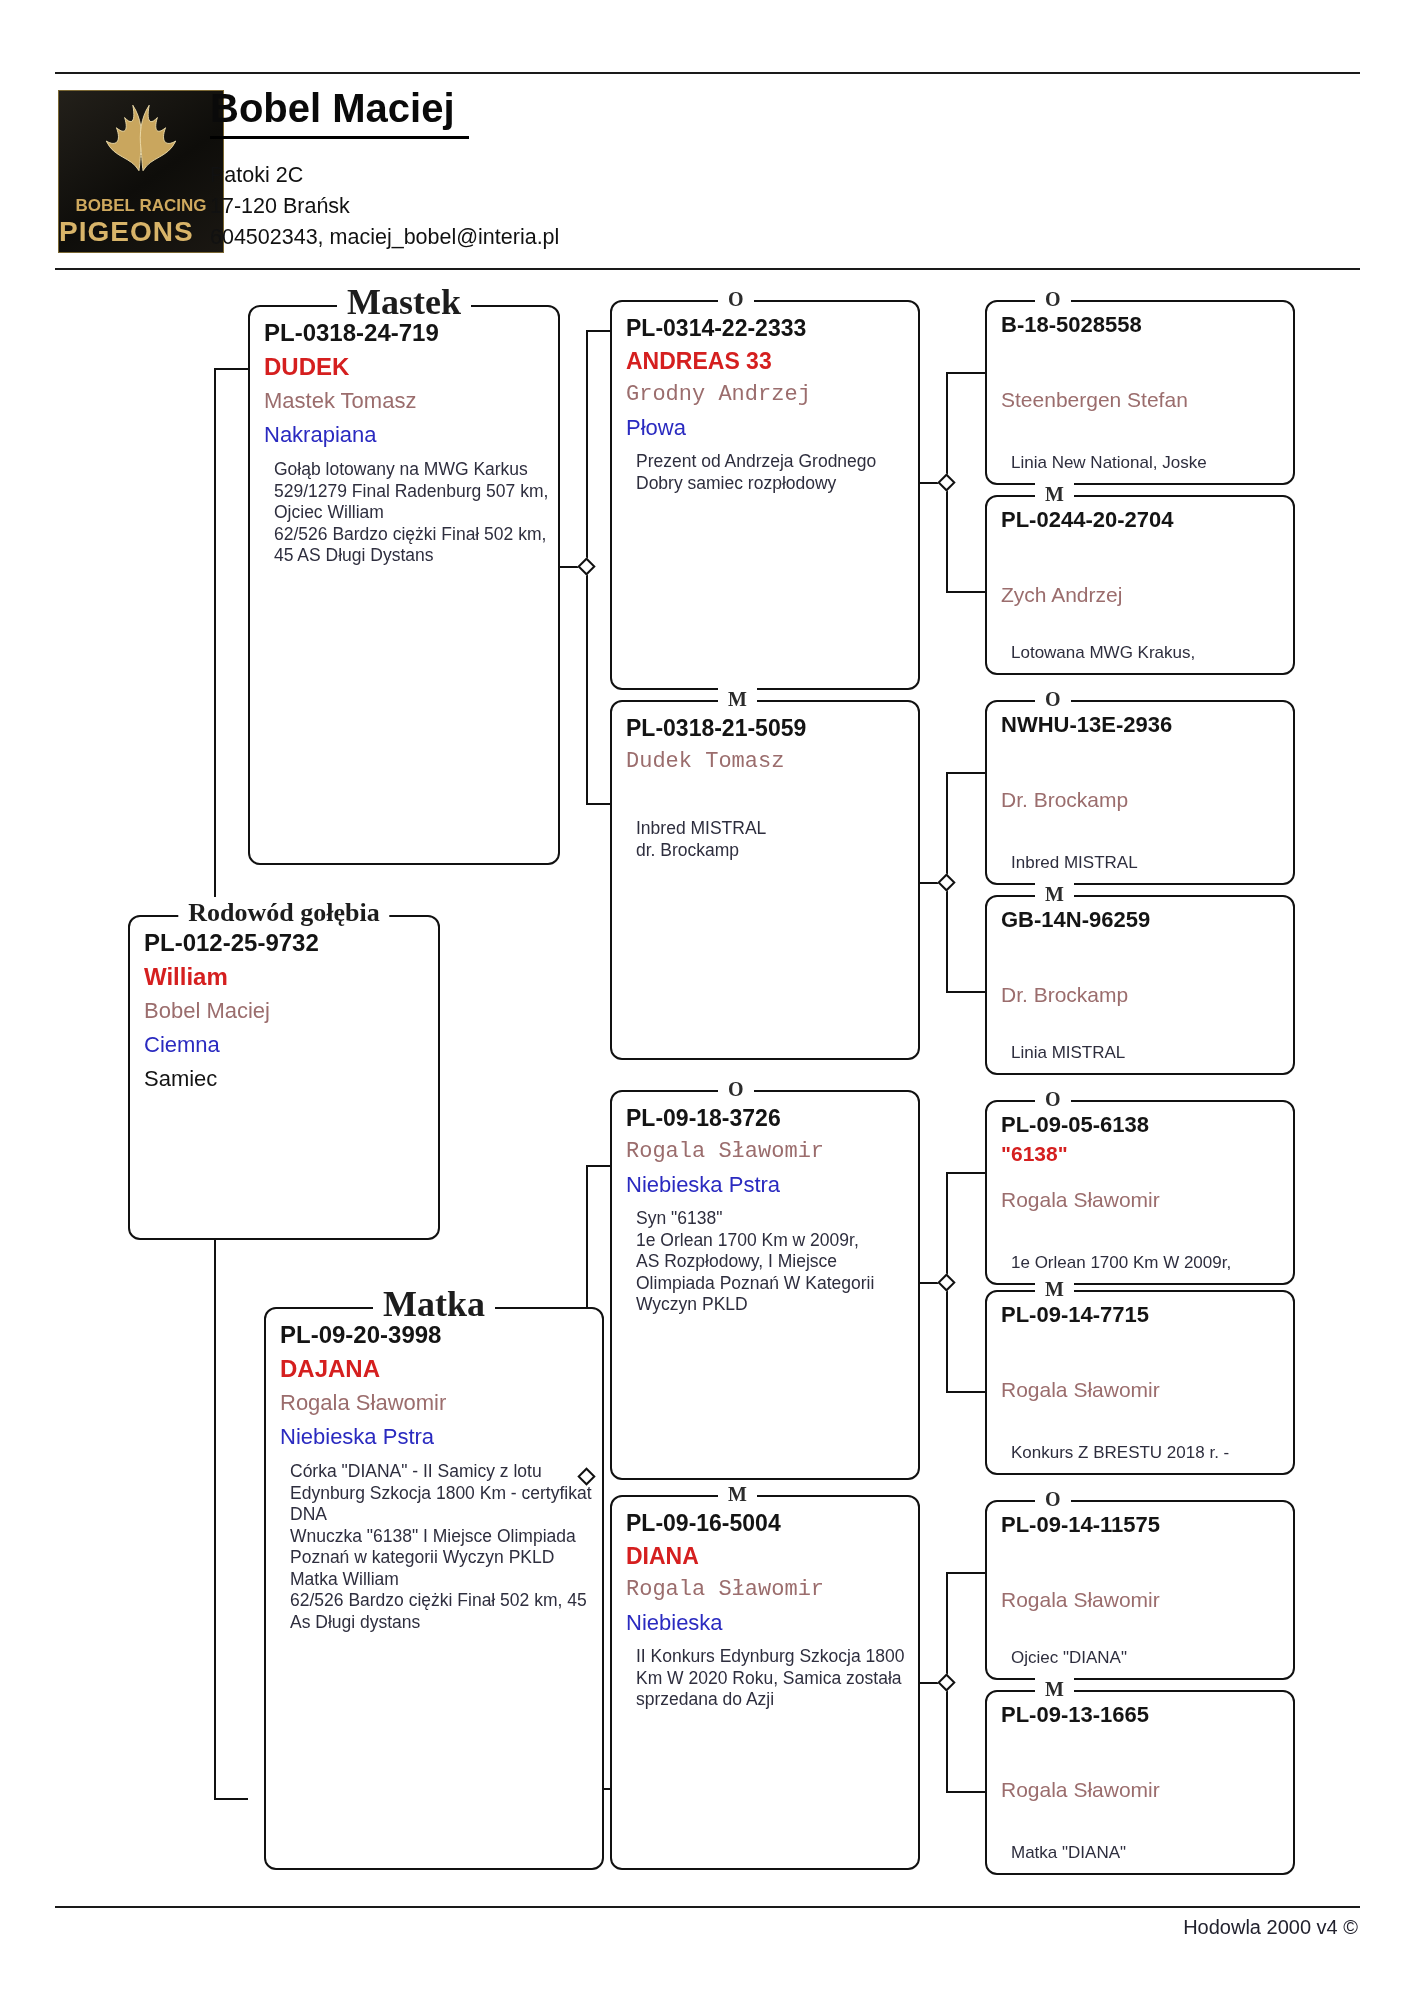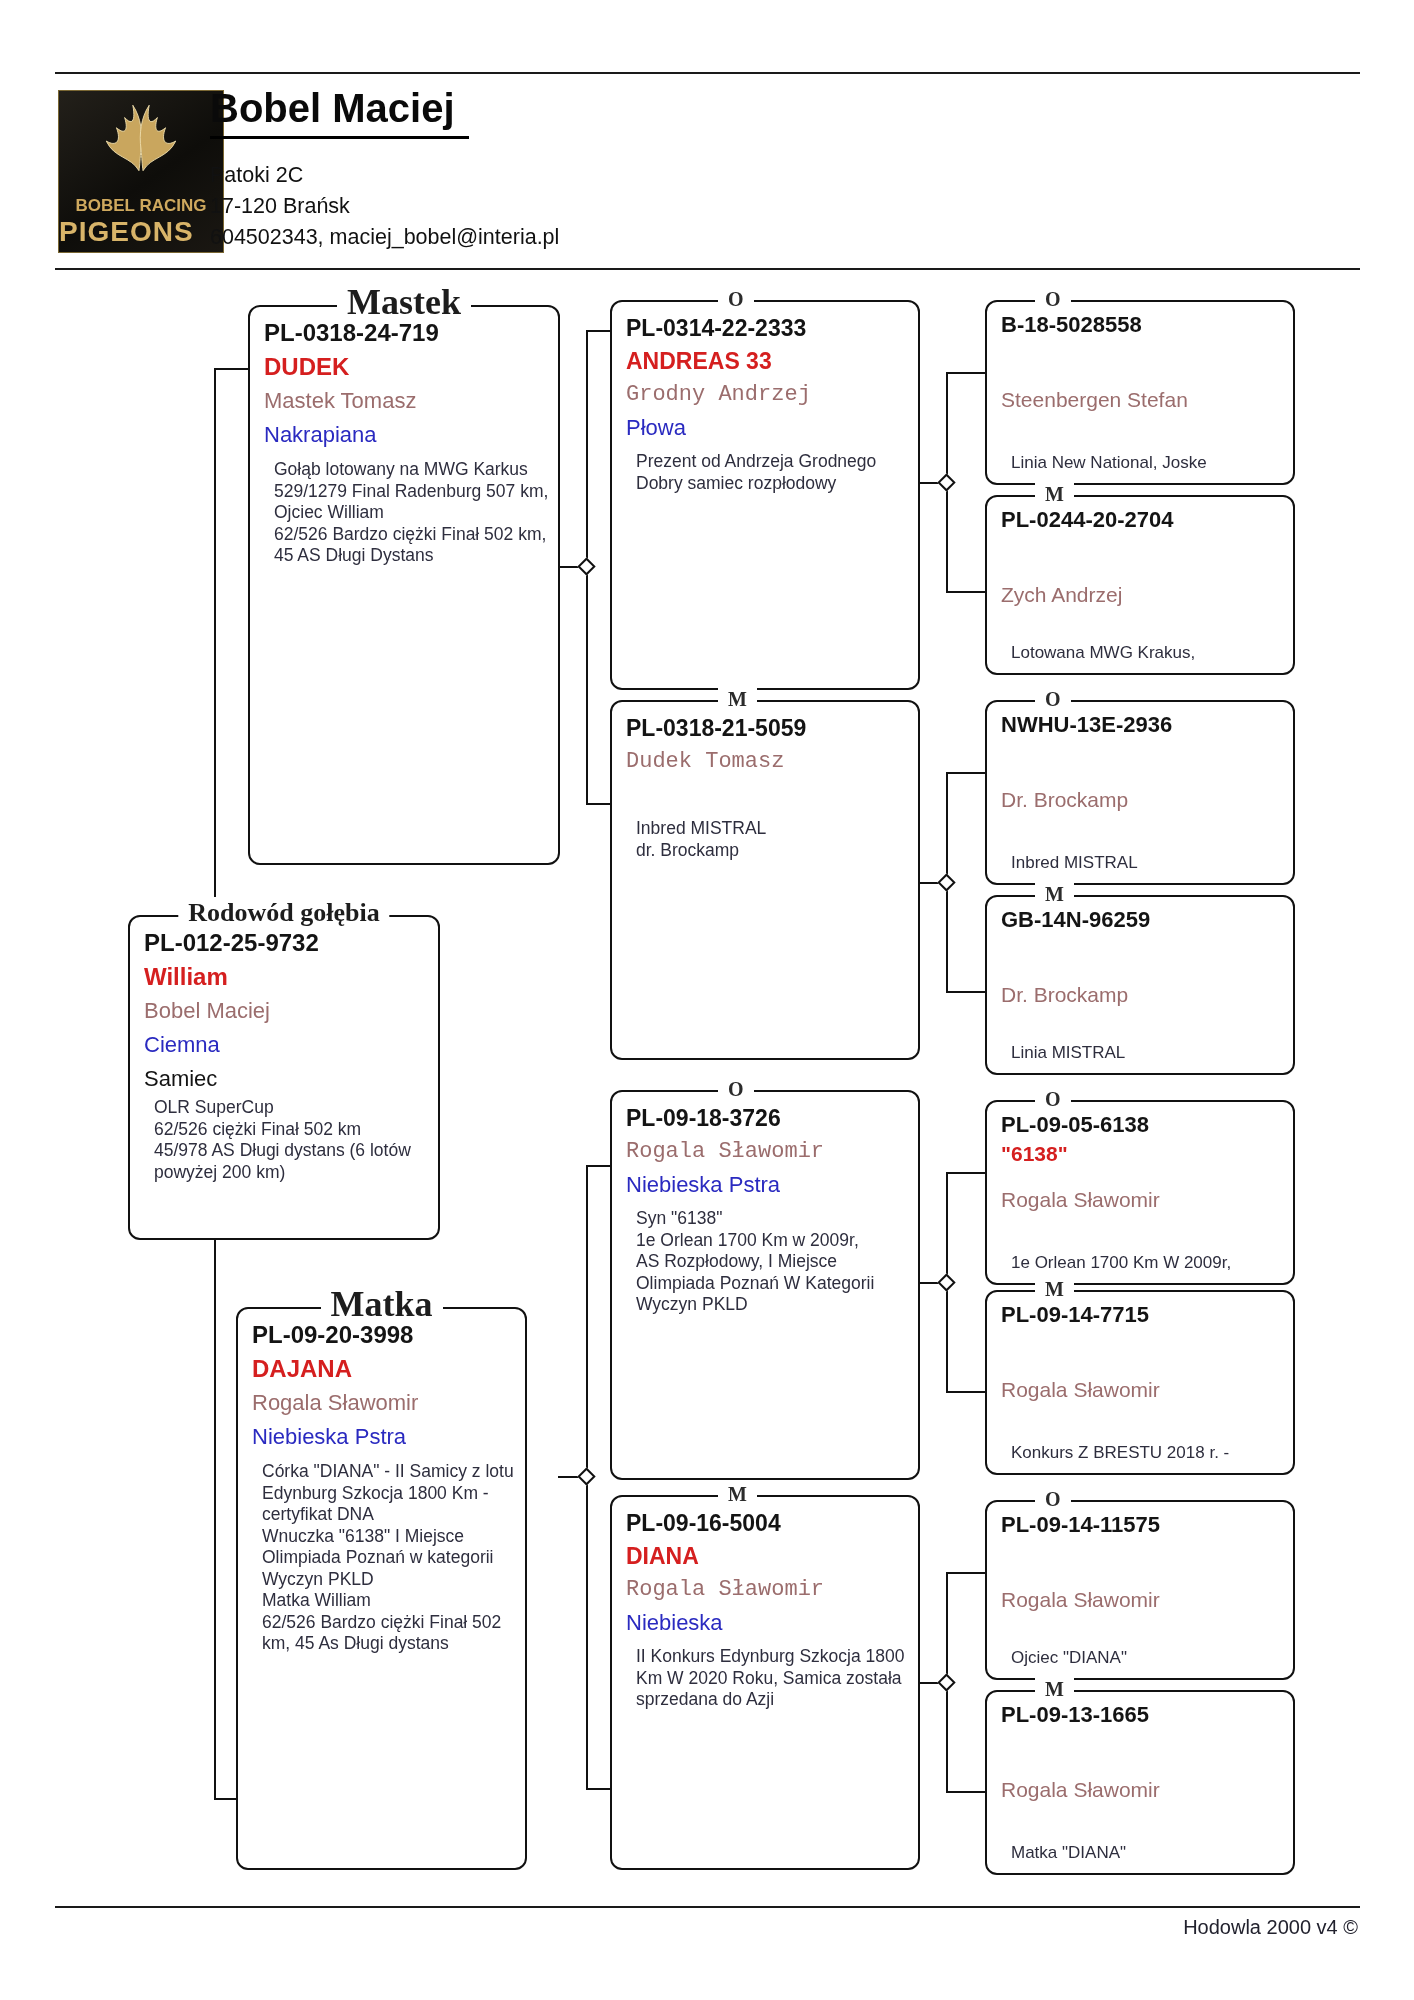--- a/index.html
+++ b/index.html
@@ -130,38 +130,35 @@
   <div class="diamond" style="left:940px;top:1676px"></div>
 </div>
 
 <div class="pbox c1" style="left:128px;top:915px;width:312px;height:325px">
   <div class="lbl lbl-med">Rodowód gołębia</div>
   <div class="ring">PL-012-25-9732</div>
   <div class="pname">William</div>
   <div class="owner">Bobel Maciej</div>
   <div class="plumage">Ciemna</div>
   <div class="sex">Samiec</div>
-  <div class="desc" style="margin-top:2px">OLR SuperCup
-62/526 ciężki Finał 502 km
-45/978  AS Długi dystans (6 lotów powyżej 200 km)</div>
 </div>
 
 <div class="pbox c2" style="left:248px;top:305px;width:312px;height:560px">
   <div class="lbl lbl-big">Mastek</div>
   <div class="ring">PL-0318-24-719</div>
   <div class="pname">DUDEK</div>
   <div class="owner">Mastek Tomasz</div>
   <div class="plumage">Nakrapiana</div>
   <div class="desc">Gołąb lotowany na MWG Karkus
 529/1279 Final Radenburg 507 km,
 Ojciec William
 62/526 Bardzo ciężki Finał 502 km, 45 AS Długi Dystans</div>
 </div>
 
-<div class="pbox c2" style="left:236px;top:1307px;width:291px;height:563px">
+<div class="pbox c2" style="left:264px;top:1307px;width:340px;height:563px">
   <div class="lbl lbl-big">Matka</div>
   <div class="ring">PL-09-20-3998</div>
   <div class="pname">DAJANA</div>
   <div class="owner">Rogala Sławomir</div>
   <div class="plumage">Niebieska Pstra</div>
   <div class="desc">Córka "DIANA" - II Samicy z lotu Edynburg Szkocja 1800 Km - certyfikat DNA
 Wnuczka "6138" I Miejsce Olimpiada Poznań w kategorii Wyczyn PKLD
 Matka William
 62/526 Bardzo ciężki Finał 502 km, 45 As Długi dystans</div>
 </div>

